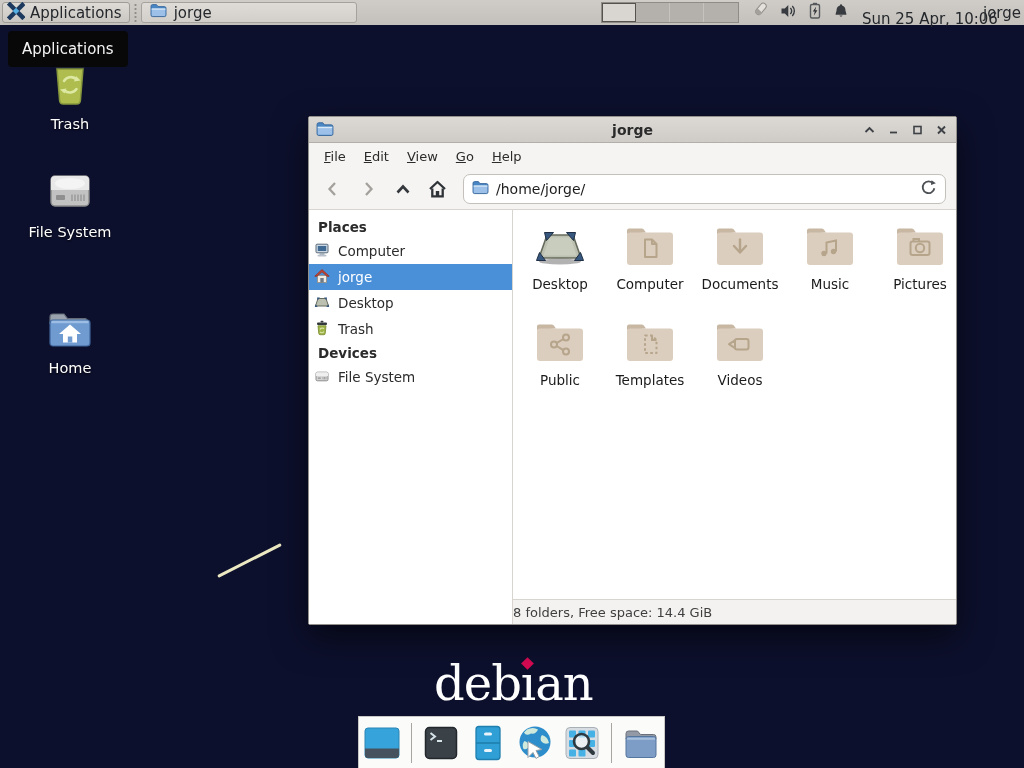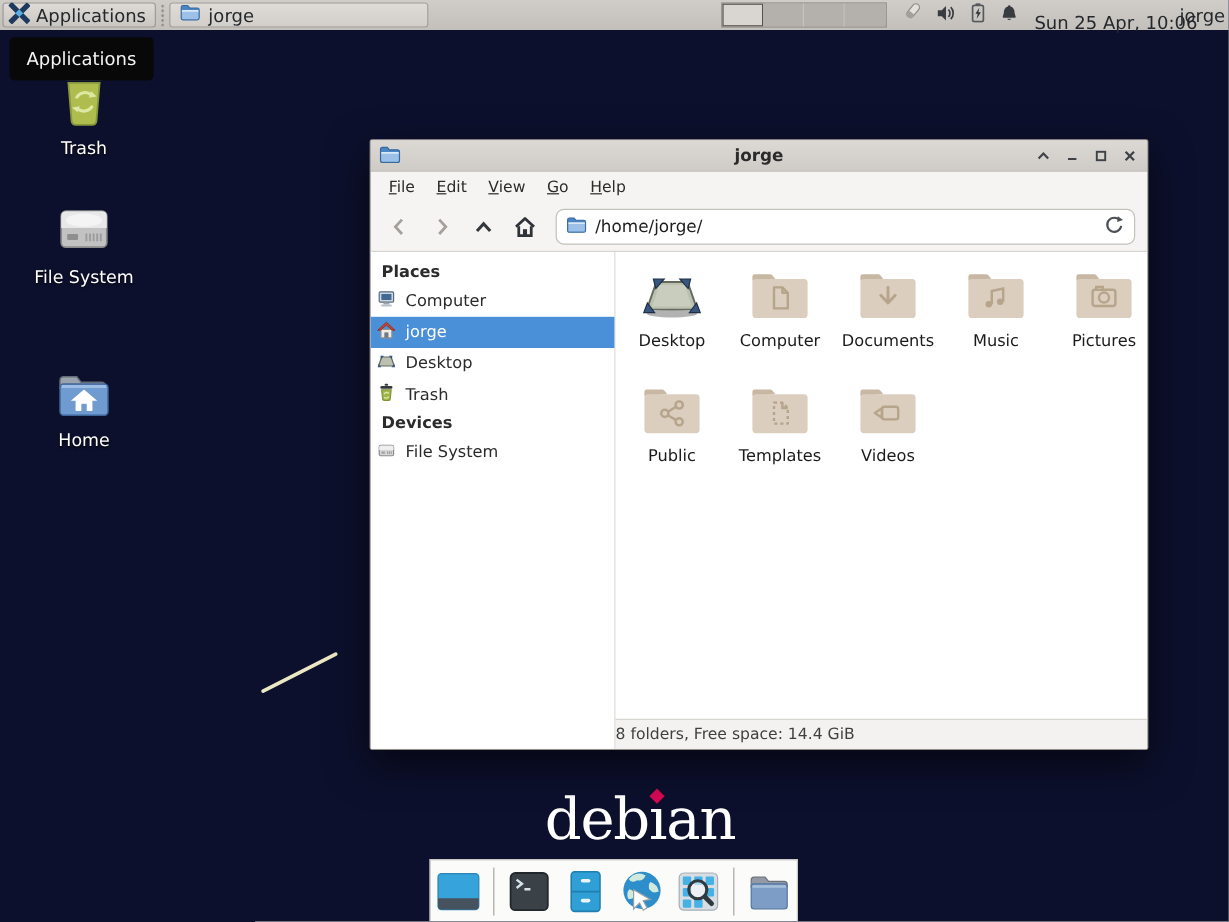--- a/index.html
+++ b/index.html
@@ -34,21 +34,21 @@
 
   
   .desk-icon { position:absolute; width:110px; left:15px; display:flex; flex-direction:column;
     align-items:center; z-index:10; }
   .desk-icon .dlabel { margin-top:6px; color:#fff; font-size:14.5px;
     text-shadow:0 1px 2px rgba(0,0,0,.9); }
 
   
   .streak { position:absolute; left:214px; top:559px; width:71px; height:3px;
     background:#ece9c2; border-radius:2px; transform:rotate(-27deg); }
-  .debian-logo { position:absolute; left:454px; top:655px; color:#fff;
+  .debian-logo { position:absolute; left:434px; top:655px; color:#fff;
     font-family:"DejaVu Serif", serif; font-size:48px; letter-spacing:-1px;text-align:center; }
   .logo-i { position:relative; }
   .logo-i .diamond { position:absolute; left:2px; top:4px; width:9px; height:9px;
     background:#d70a53; transform:rotate(45deg); }
 
   
   .window { position:absolute; left:308px; top:116px; width:649px; height:509px;
     background:#fff; border:1px solid #94918c; border-radius:2px;
     box-shadow:0 12px 34px rgba(0,0,0,.6); display:flex; flex-direction:column; z-index:20; }
   .titlebar { height:26px; background:linear-gradient(#dcd8d4,#cfccc7);

